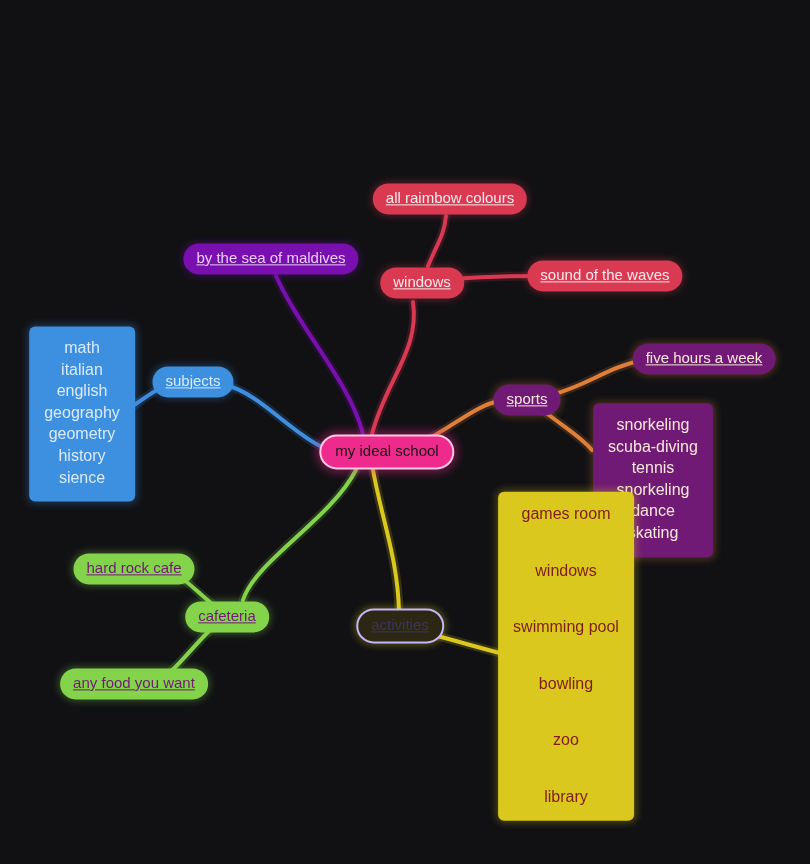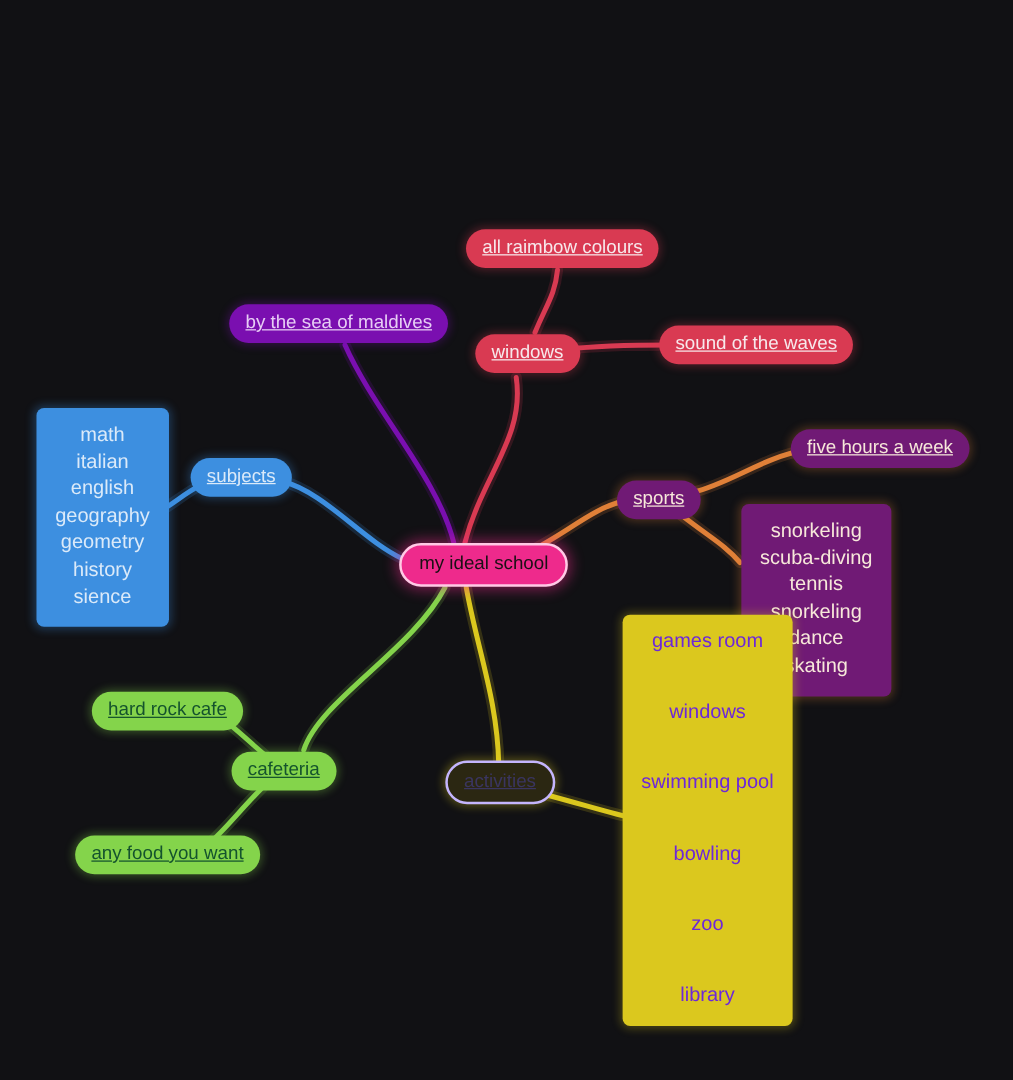--- a/index.html
+++ b/index.html
@@ -87,28 +87,28 @@
   }
   
   .c-orange {
     background: #701a75;
     color: #f7e8da;
     box-shadow: 0 0 7px 2px rgba(224,128,56,0.28);
   }
   
   .c-green {
     background: #84d44b;
-    color: #14532d;
+    color: #701a75;
     box-shadow: 0 0 7px 2px rgba(132,212,75,0.32);
     align-items: flex-end;
   }
   
   .c-yellow {
     background: #dbc81e;
-    color: #6d28d9;
+    color: #7f1d1d;
     box-shadow: 0 0 7px 2px rgba(219,200,30,0.28);
     gap: 35px;
   }
   
   .c-yellow-hub {
     background: #2b2712;
     color: #3a3560;
     border: 2px solid #c4b5fd;
     box-shadow: 0 0 7px 2px rgba(236,216,32,0.30);
   }

